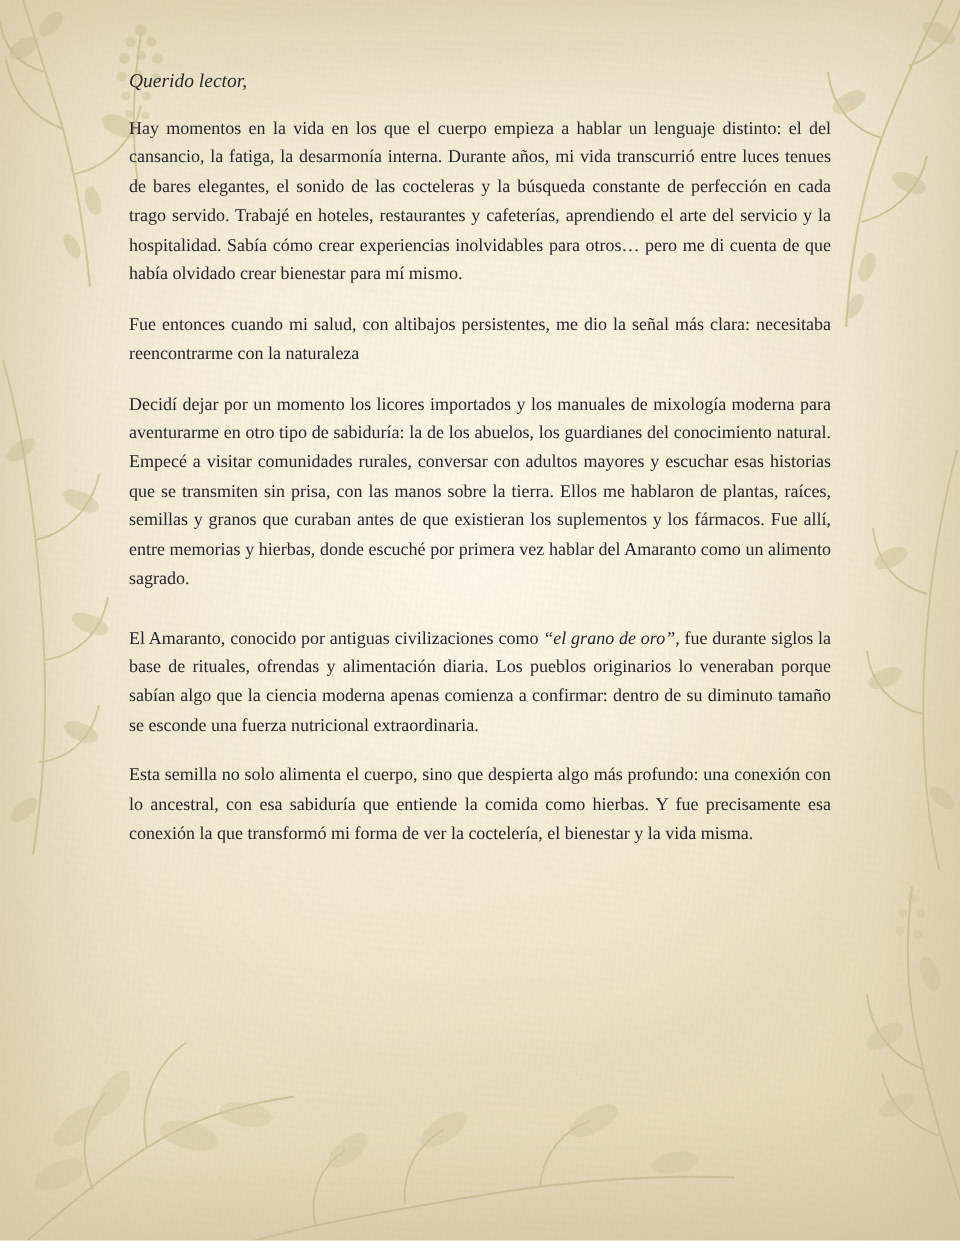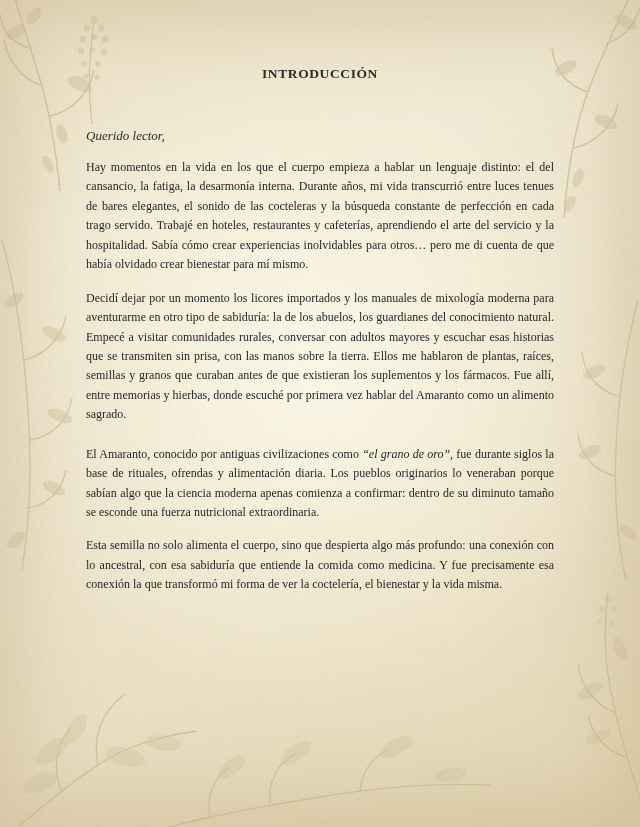--- a/index.html
+++ b/index.html
@@ -222,26 +222,26 @@
         <circle cx="90" cy="34" r="2.8"></circle>
           <circle cx="102" cy="36" r="2.8"></circle>
       </g>
     </svg>
   </div>
 
   <div id="texture"></div>
   <div id="vignette"></div>
 
   <div class="content">
-    <h1 class="doc-title">INTRODUCCIÓN</h1>
 
     <p class="salutation">Querido lector,</p>
 
     <p class="body-par">Hay momentos en la vida en los que el cuerpo empieza a hablar un lenguaje distinto: el del cansancio, la fatiga, la desarmonía interna. Durante años, mi vida transcurrió entre luces tenues de bares elegantes, el sonido de las cocteleras y la búsqueda constante de perfección en cada trago servido. Trabajé en hoteles, restaurantes y cafeterías, aprendiendo el arte del servicio y la hospitalidad. Sabía cómo crear experiencias inolvidables para otros… pero me di cuenta de que había olvidado crear bienestar para mí mismo.</p>
 
+    <p class="body-par">Fue entonces cuando mi salud, con altibajos persistentes, me dio la señal más clara: necesitaba reencontrarme con la naturaleza</p>
 
     <p class="body-par">Decidí dejar por un momento los licores importados y los manuales de mixología moderna para aventurarme en otro tipo de sabiduría: la de los abuelos, los guardianes del conocimiento natural. Empecé a visitar comunidades rurales, conversar con adultos mayores y escuchar esas historias que se transmiten sin prisa, con las manos sobre la tierra. Ellos me hablaron de plantas, raíces, semillas y granos que curaban antes de que existieran los suplementos y los fármacos. Fue allí, entre memorias y hierbas, donde escuché por primera vez hablar del Amaranto como un alimento sagrado.</p>
 
     <p class="body-par gap-large"><span>El Amaranto, conocido por antiguas civilizaciones como </span><span class="emph">“el grano de oro”</span><span>, fue durante siglos la base de rituales, ofrendas y alimentación diaria. Los pueblos originarios lo veneraban porque sabían algo que la ciencia moderna apenas comienza a confirmar: dentro de su diminuto tamaño se esconde una fuerza nutricional extraordinaria.</span></p>
 
-    <p class="body-par">Esta semilla no solo alimenta el cuerpo, sino que despierta algo más profundo: una conexión con lo ancestral, con esa sabiduría que entiende la comida como medicina. Y fue precisamente esa conexión la que transformó mi forma de ver la coctelería, el bienestar y la vida misma.</p>
+    <p class="body-par">Esta semilla no solo alimenta el cuerpo, sino que despierta algo más profundo: una conexión con lo ancestral, con esa sabiduría que entiende la comida como hierbas. Y fue precisamente esa conexión la que transformó mi forma de ver la coctelería, el bienestar y la vida misma.</p>
   </div>
 </div>
 
 </body></html>

